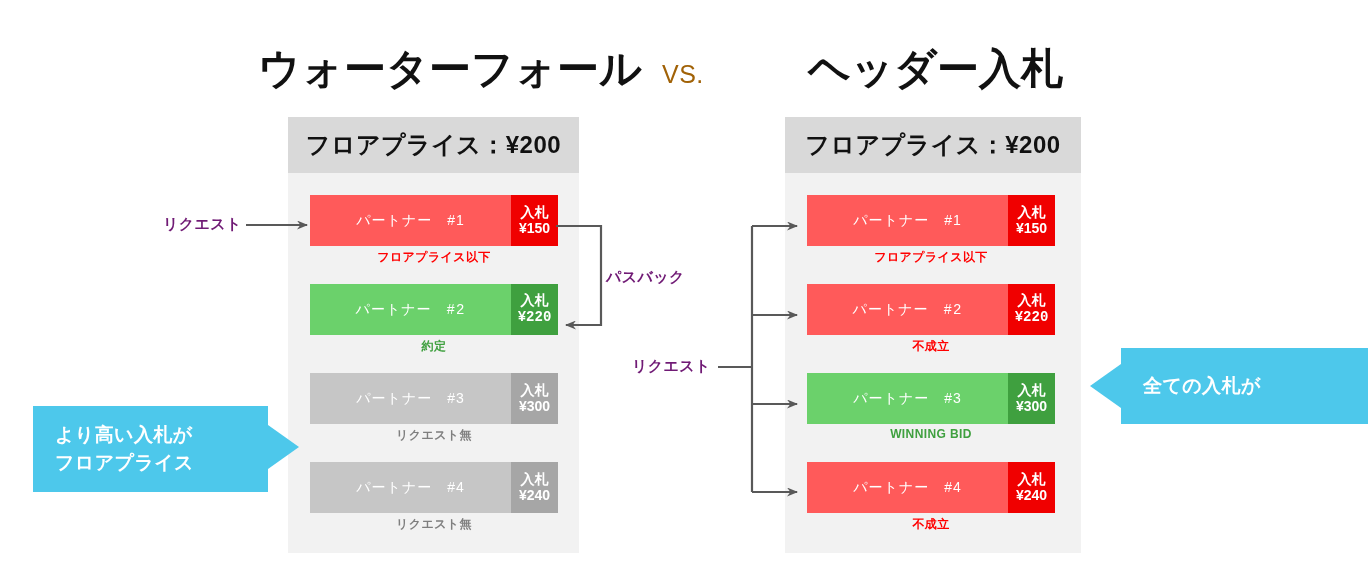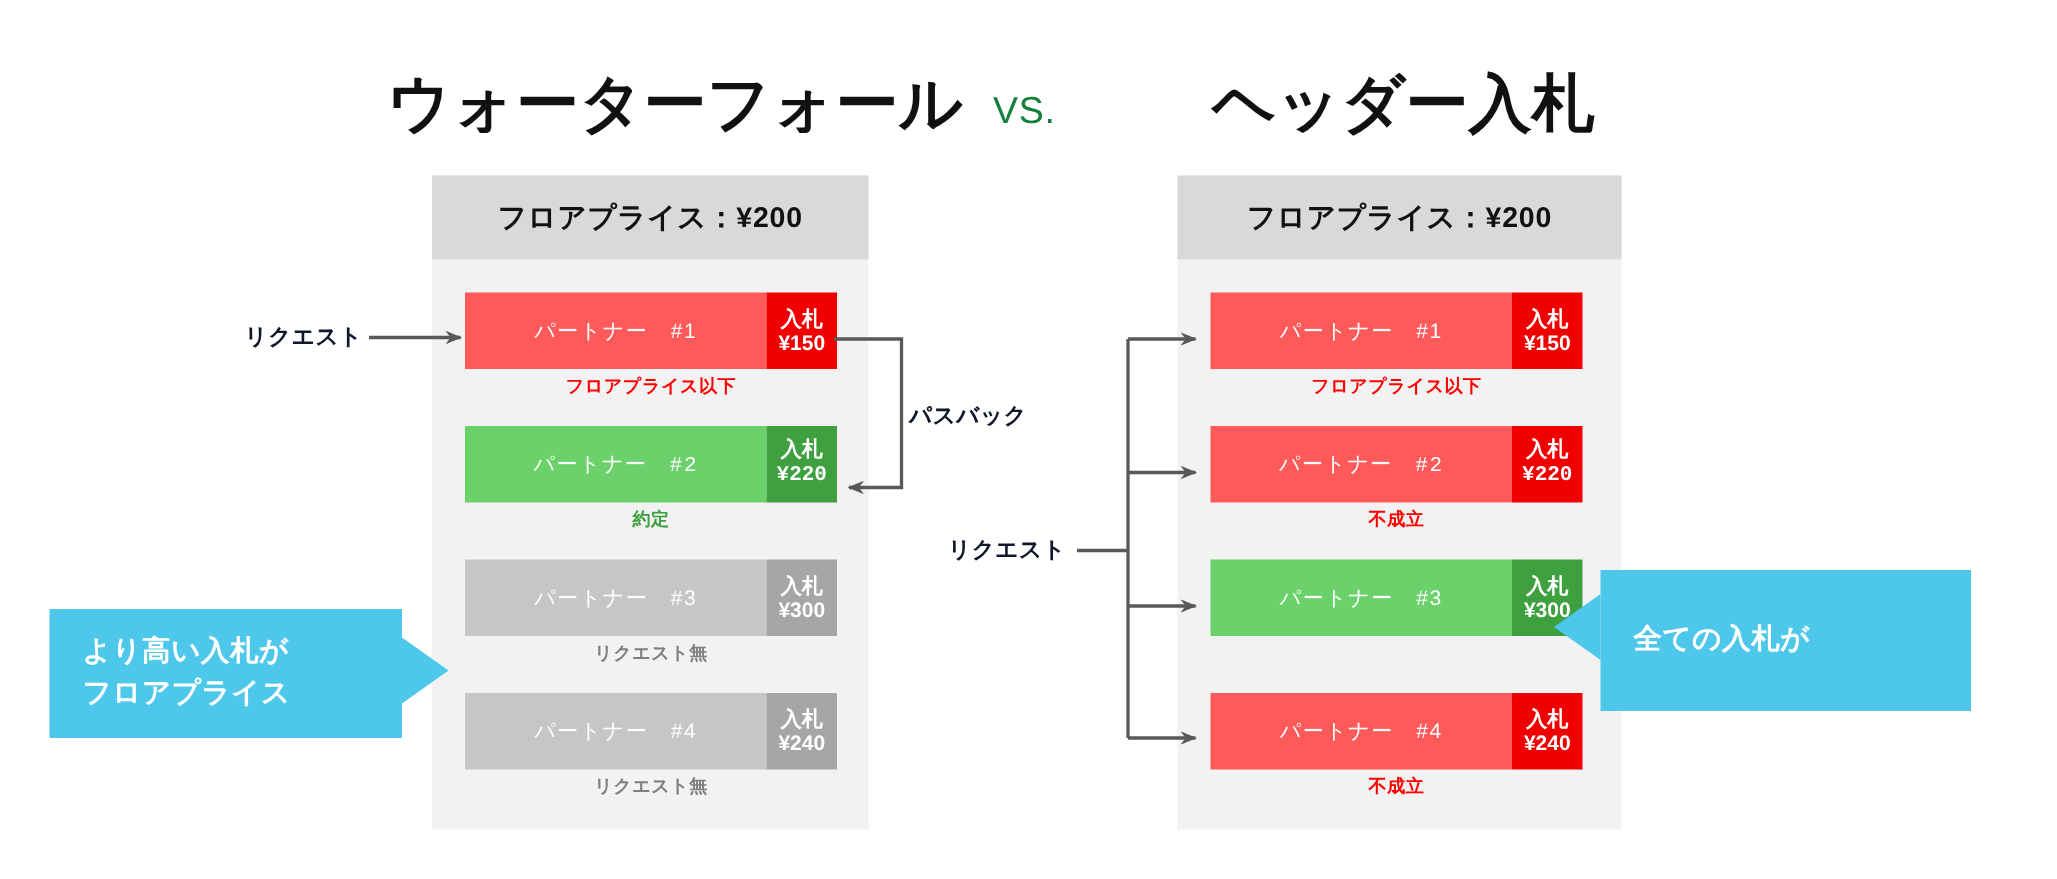--- a/index.html
+++ b/index.html
@@ -13,31 +13,31 @@
 
   
   .title{
     position:absolute;font-weight:700;color:#111111;
     font-size:42px;line-height:1;white-space:nowrap;
   }
   #title-left{left:258px;top:48px;}
   #title-right{left:808px;top:48px;}
   #vs-label{
     position:absolute;left:662px;top:60px;
-    font-size:25px;color:#15803d;font-weight:400;letter-spacing:.5px;
+    font-size:25px;color:#a16207;font-weight:400;letter-spacing:.5px;
   }
 
   
   .panel{position:absolute;background:#F2F2F2;}
   #panel-left{left:288px;top:117px;width:291px;height:436px;}
   #panel-right{left:785px;top:117px;width:296px;height:436px;}
   .panel-header{
     position:absolute;left:0;top:0;width:100%;height:56px;
     background:#D9D9D9;display:flex;align-items:center;justify-content:center;
-    color:#111;font-size:19px;font-weight:700;letter-spacing:.5px;
+    color:#111;font-size:24px;font-weight:700;letter-spacing:.5px;
   }
 
   
   .row{position:absolute;left:22px;width:248px;}
   .bar{display:flex;height:51px;width:100%;}
   .bar .name{
     flex:1;display:flex;align-items:center;justify-content:center;
     color:#ffffff;font-size:14px;font-weight:400;letter-spacing:1px;
   }
   .bar .bid{
@@ -63,30 +63,30 @@
     position:absolute;background:#4DC8EB;color:#ffffff;
     font-size:19px;font-weight:700;line-height:1.45;letter-spacing:.4px;
     display:flex;align-items:center;
   }
   #callout-left{left:33px;top:406px;width:235px;height:86px;padding-left:22px;box-sizing:border-box;}
   #callout-left:after{
     content:"";position:absolute;left:235px;top:19px;
     border-top:22px solid transparent;border-bottom:22px solid transparent;
     border-left:31px solid #4DC8EB;
   }
-  #callout-right{left:1067px;top:348px;width:247px;height:94px;padding-left:22px;box-sizing:border-box;margin-top:32px;}
+  #callout-right{left:1121px;top:348px;width:247px;height:76px;padding-left:22px;box-sizing:border-box;}
   #callout-right:before{
     content:"";position:absolute;left:-31px;top:16px;
     border-top:22px solid transparent;border-bottom:22px solid transparent;
     border-right:31px solid #4DC8EB;
   }
 
   
   .annot{
-    position:absolute;font-size:15px;font-weight:700;color:#0f172a;
+    position:absolute;font-size:15px;font-weight:700;color:#701a75;
     white-space:nowrap;letter-spacing:.4px;
   }
   #label-request-left{left:163px;top:215px;}
   #label-passback{left:606px;top:268px;}
   #label-request-right{left:632px;top:357px;}
 
   
   #arrows{position:absolute;left:0;top:0;width:1371px;height:586px;pointer-events:none;}
 </style>
 </head>
@@ -172,20 +172,21 @@
     </div>
 
     <div class="row r3">
       <div class="bar green">
         <div class="name">パートナー　#3</div>
         <div class="bid">
           <span>入札</span>
           <span>¥300</span>
         </div>
       </div>
+      <div class="caption cap-green">WINNING BID</div>
     </div>
 
     <div class="row r4">
       <div class="bar red">
         <div class="name">パートナー　#4</div>
         <div class="bid">
           <span>入札</span>
           <span>¥240</span>
         </div>
       </div>

